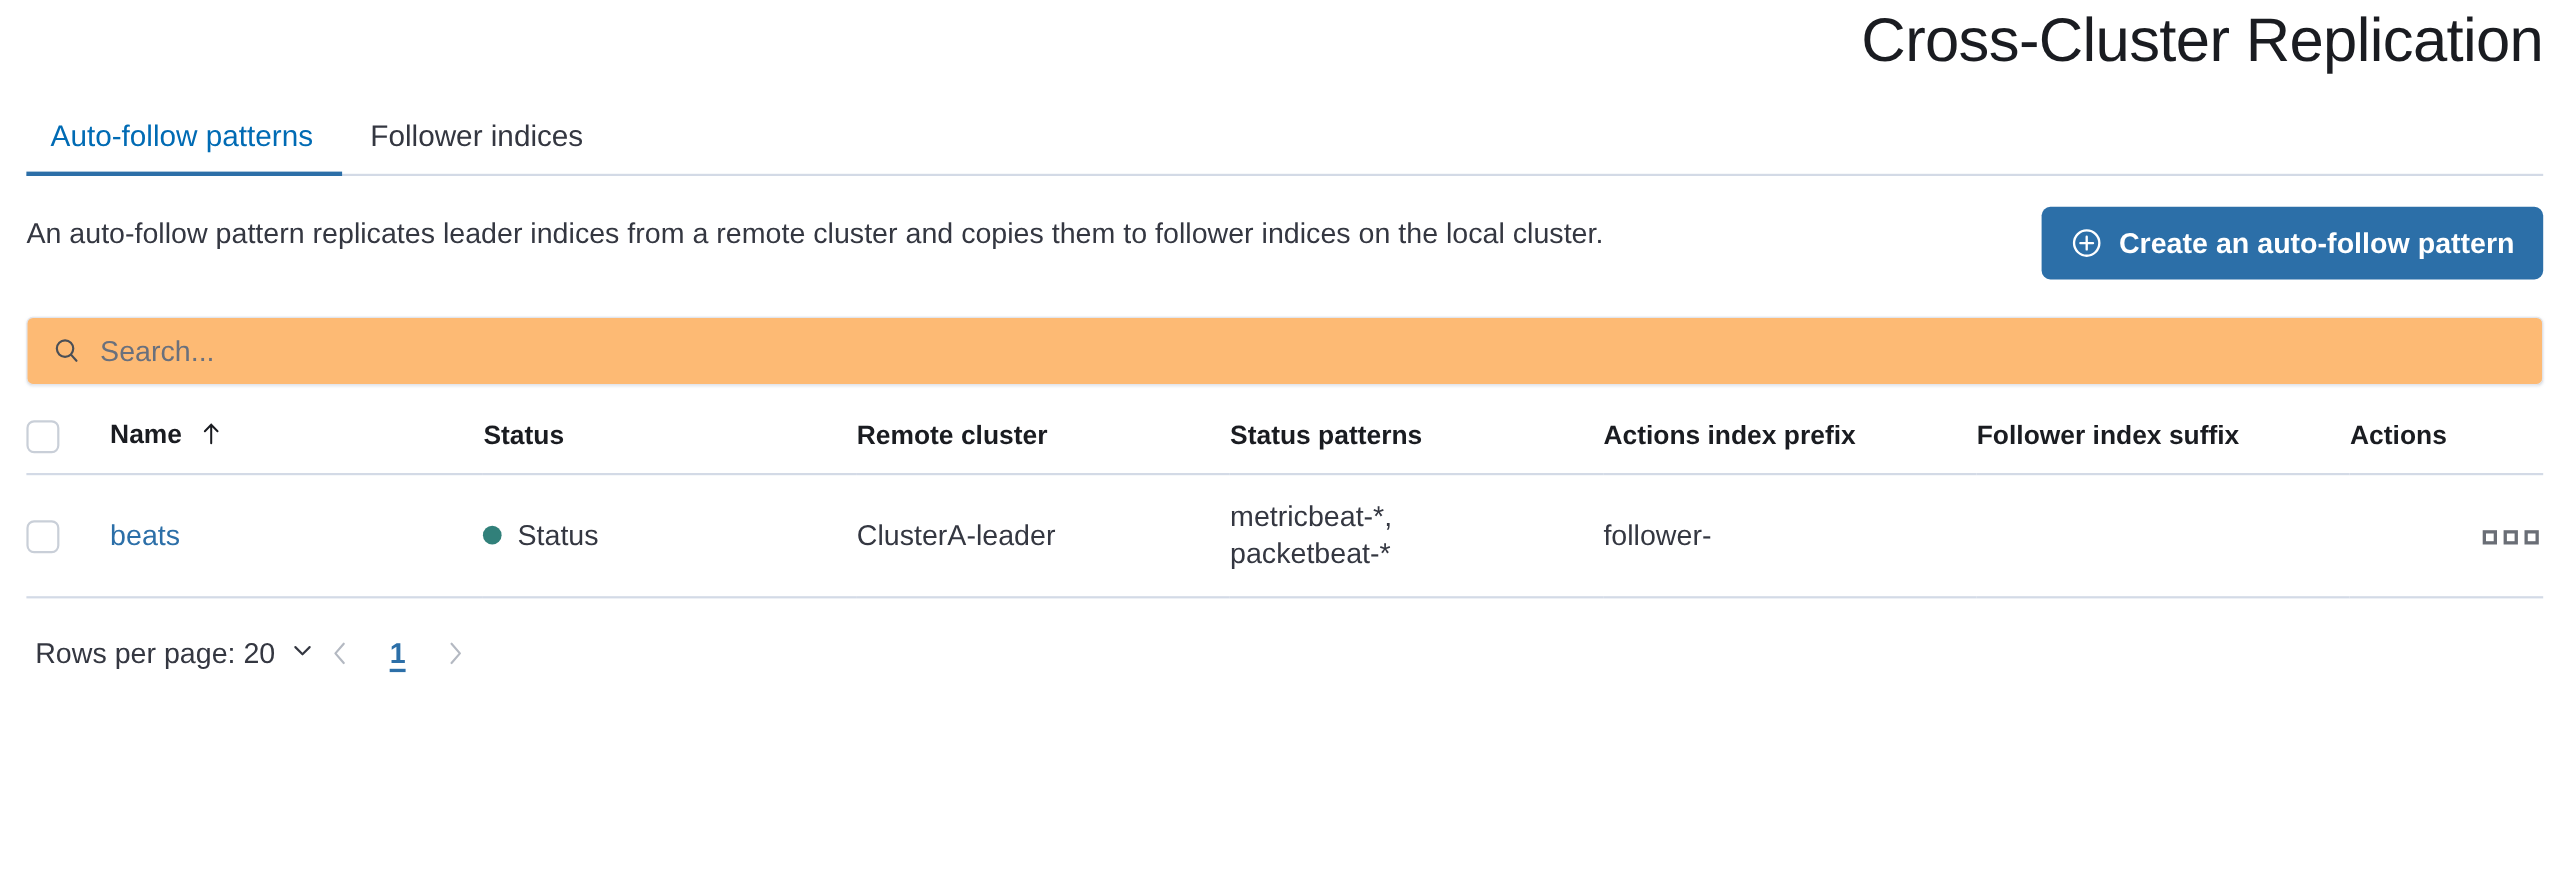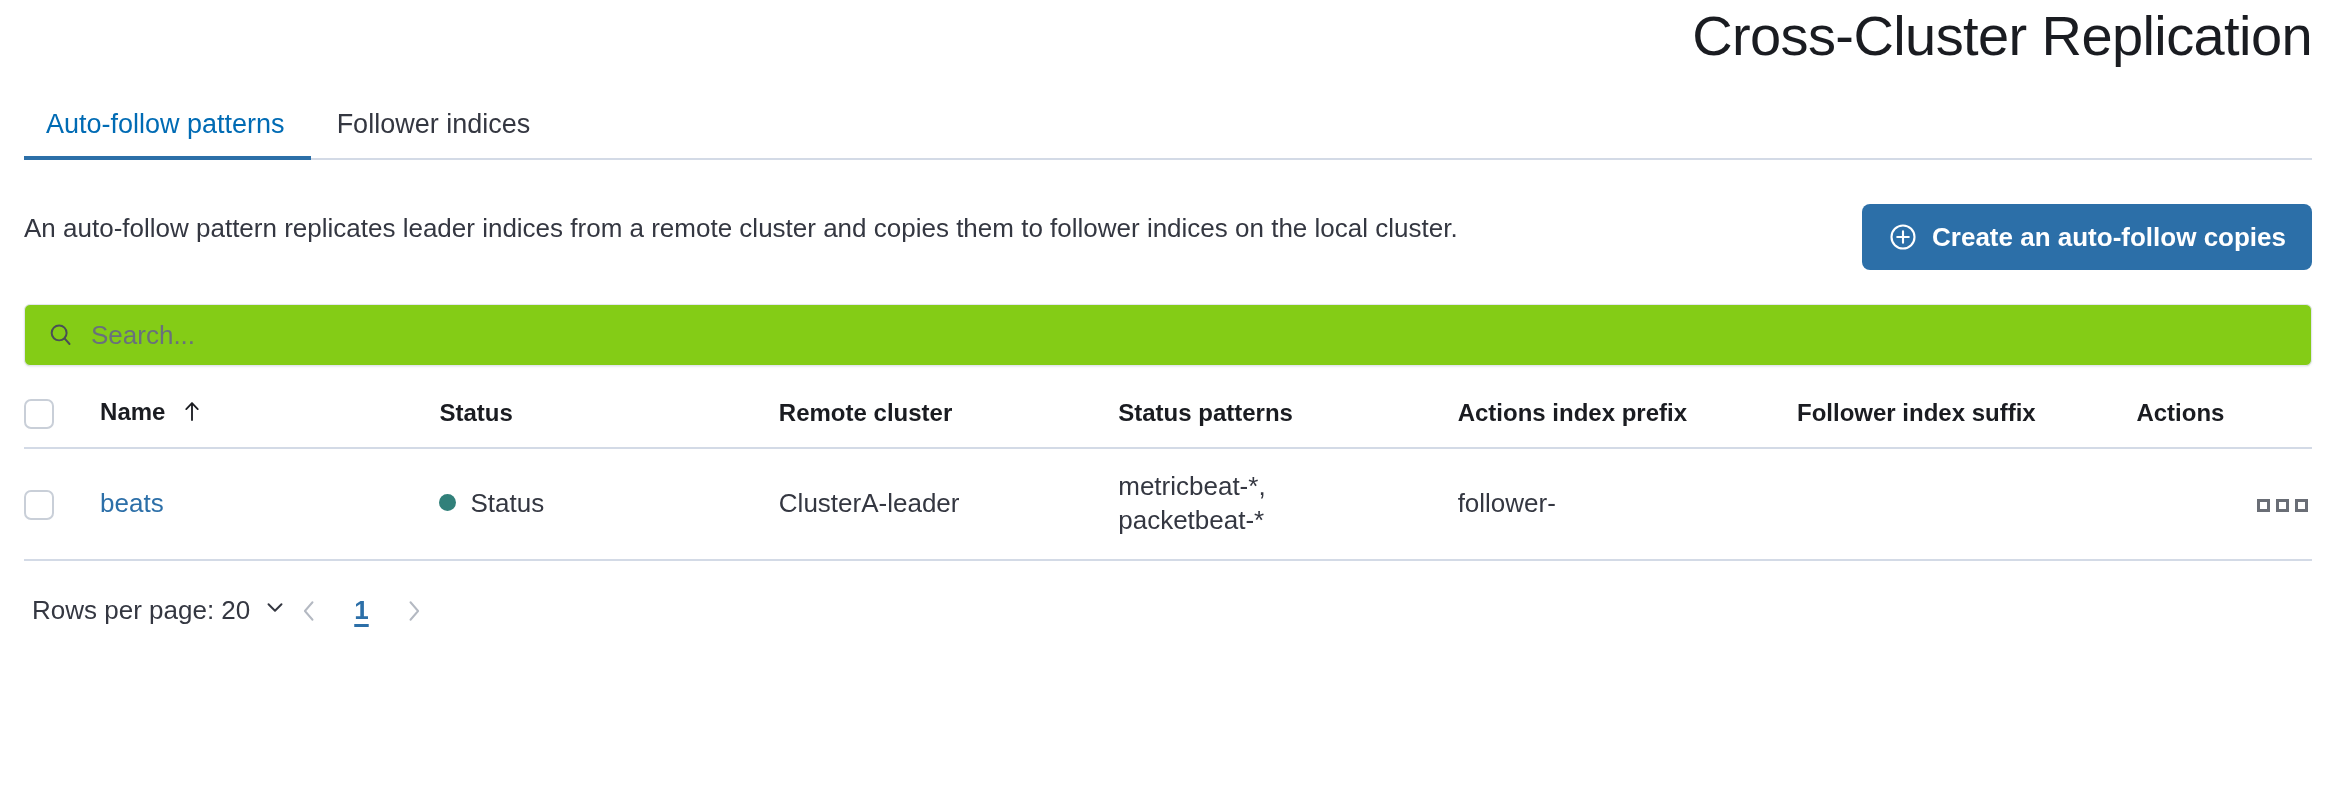--- a/index.html
+++ b/index.html
@@ -65,21 +65,21 @@
     bottom: -2px;
     height: 4px;
     background: #2c6fa8;
   }
 
   
   .intro-row {
     display: flex;
     align-items: flex-start;
     justify-content: space-between;
-    margin-top: 48px;
+    margin-top: 32px;
     gap: 30px;
   }
   .intro-text {
     font-size: 26px;
     line-height: 41px;
     color: #343741;
     max-width: 1730px;
     font-weight: 400;
   }
   .create-btn {
@@ -105,21 +105,21 @@
     align-items: center;
     justify-content: center;
     width: 30px;
     height: 30px;
   }
 
   
   .search-wrap {
     margin-top: 34px;
     height: 62px;
-    background: #84cc16;
+    background: #fdba74;
     border: 1px solid #e3e6ed;
     border-radius: 6px;
     display: flex;
     align-items: center;
     padding: 0 22px;
     box-shadow: 0 1px 1px -1px rgba(152,162,179,0.2), 0 1px 2px rgba(152,162,179,0.18);
   }
   .search-icon {
     flex: 0 0 auto;
     width: 28px; height: 28px;
@@ -291,21 +291,21 @@
 
   <div class="intro-row">
     <p class="intro-text">An auto-follow pattern replicates leader indices from a remote cluster and copies them to follower indices on the local cluster.</p>
     <button class="create-btn">
       <span class="plus-icon">
         <svg width="30" height="30" viewBox="0 0 24 24" fill="none" aria-hidden="true">
           <circle cx="12" cy="12" r="9.2" stroke="#ffffff" stroke-width="1.7"></circle>
           <path d="M12 7.4v9.2M7.4 12h9.2" stroke="#ffffff" stroke-width="1.7" stroke-linecap="round"></path>
         </svg>
       </span>
-      <span>Create an auto-follow copies</span>
+      <span>Create an auto-follow pattern</span>
     </button>
   </div>
 
   <div class="search-wrap">
     <span class="search-icon">
       <svg width="28" height="28" viewBox="0 0 24 24" fill="none" aria-hidden="true">
         <circle cx="10.4" cy="10.2" r="6.4" stroke="#4a4f56" stroke-width="1.7"></circle>
         <path d="M15.2 15.1l4.1 4.6" stroke="#4a4f56" stroke-width="1.7" stroke-linecap="round"></path>
       </svg>
     </span>

